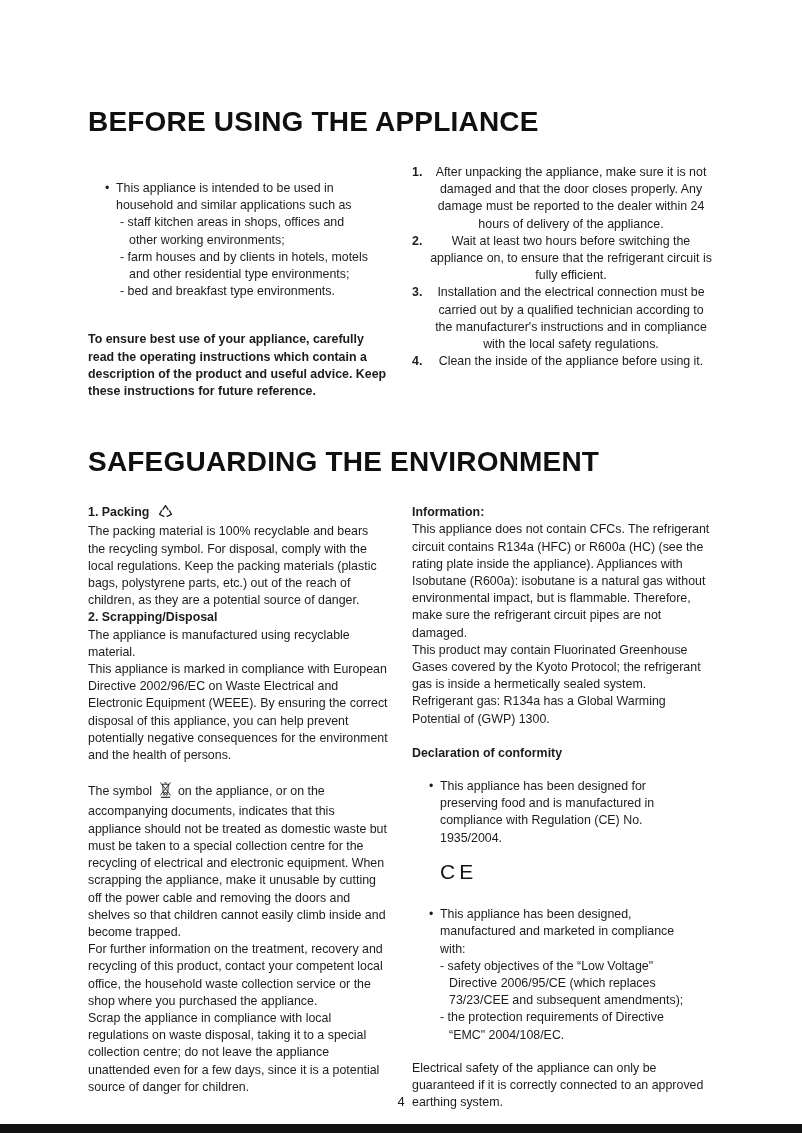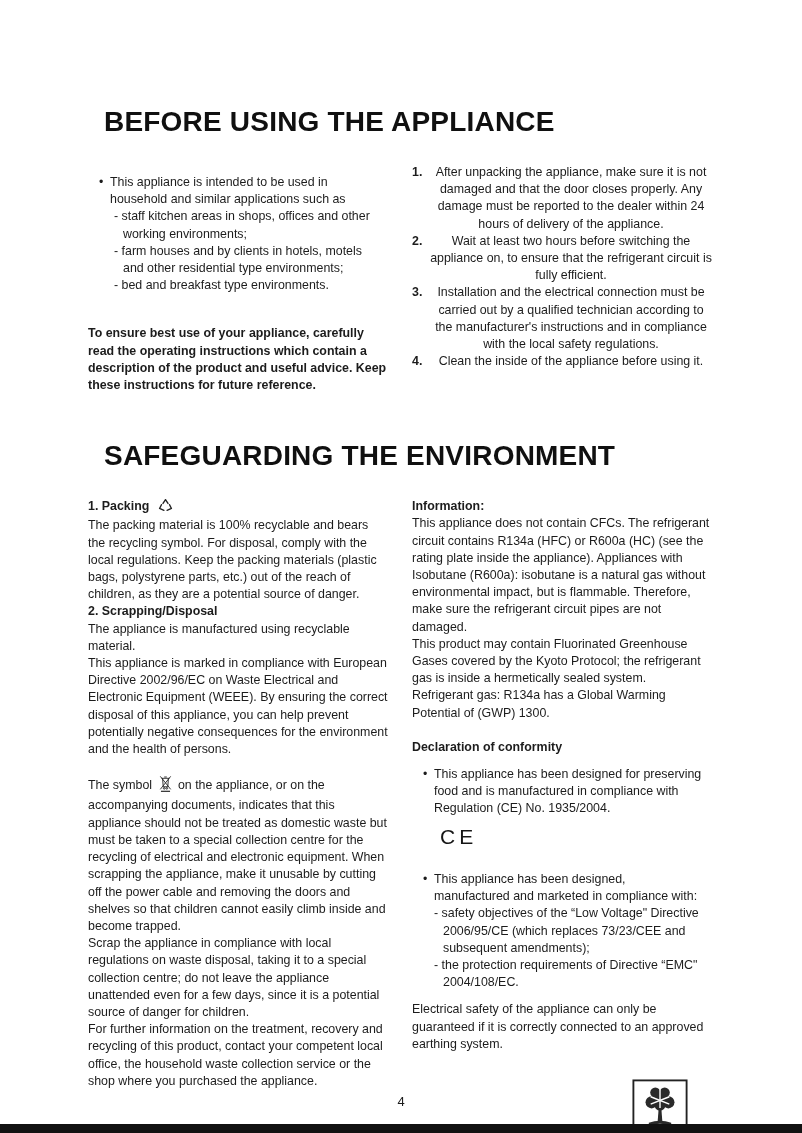--- a/index.html
+++ b/index.html
@@ -9,33 +9,33 @@
     background: #ffffff;
     color: #1c1c1c;
     font-family: "Liberation Sans", "DejaVu Sans", sans-serif;
     position: relative;
     overflow: hidden;
   }
   .content { padding: 106px 87px 0 88px; }
 
   h1.sec-title {
     font-size: 28px; font-weight: 700; color: #101010;
-    margin: 0 0 26px 16px; letter-spacing: 0.2px;
+    margin: 0 0 26px 0; letter-spacing: 0.2px;
   }
   .section2 { margin-top: 46px; }
 
   .cols { display: flex; gap: 24px; }
   .col { flex: 0 0 300px; width: 300px; font-size: 12.4px; line-height: 17.2px; }
 
   p { margin: 0; }
   .gap-top { margin-top: 17px; }
   .subhead { font-weight: 700; }
   .bold-para { font-weight: 700; margin-top: 31px; }
 
-  ul.bullets { list-style: none; margin: 10px; padding: 0; }
+  ul.bullets { list-style: none; margin: 16px; padding: 0; }
   ul.bullets > li { position: relative; padding-left: 12px; }
   ul.bullets > li::before { content: "\2022"; position: absolute; left: 1px; top: 0; }
 
   .dashes { margin-left: 4px; }
   .dash { padding-left: 9px; text-indent: -9px; margin: 0; }
 
   .num-item { display: flex; }
   .num { flex: 0 0 18px; font-weight: 700; }
   .num-text { flex: 1; text-align: center; }
 
@@ -139,22 +139,22 @@
                   <circle cx="8" cy="20.5" r="1.3"></circle>
                   <circle cx="12" cy="20.5" r="1.3"></circle>
                   <line x1="2" y1="2" x2="18" y2="22"></line>
                   <line x1="18" y1="2" x2="2" y2="22"></line>
                   <line x1="3" y1="25" x2="17" y2="25" stroke-width="1.8"></line>
                 </g>
               </svg>
             </span>
             <span>on the appliance, or on the accompanying documents, indicates that this appliance should not be treated as domestic waste but must be taken to a special collection centre for the recycling of electrical and electronic equipment. When scrapping the appliance, make it unusable by cutting off the power cable and removing the doors and shelves so that children cannot easily climb inside and become trapped.</span>
           </p>
+          <p>For further information on the treatment, recovery and recycling of this product, contact your competent local office, the household waste collection service or the shop where you purchased the appliance.</p>
           <p>Scrap the appliance in compliance with local regulations on waste disposal, taking it to a special collection centre; do not leave the appliance unattended even for a few days, since it is a potential source of danger for children.</p>
-          <p>For further information on the treatment, recovery and recycling of this product, contact your competent local office, the household waste collection service or the shop where you purchased the appliance.</p>
         </div>
 
         <div class="col">
           <p class="subhead">Information:</p>
           <p>This appliance does not contain CFCs. The refrigerant circuit contains R134a (HFC) or R600a (HC) (see the rating plate inside the appliance). Appliances with Isobutane (R600a): isobutane is a natural gas without environmental impact, but is flammable. Therefore, make sure the refrigerant circuit pipes are not damaged.</p>
           <p>This product may contain Fluorinated Greenhouse Gases covered by the Kyoto Protocol; the refrigerant gas is inside a hermetically sealed system.</p>
           <p>Refrigerant gas: R134a has a Global Warming Potential of (GWP) 1300.</p>
           <p class="subhead gap-top">Declaration of conformity</p>
           <ul class="bullets">
             <li>

